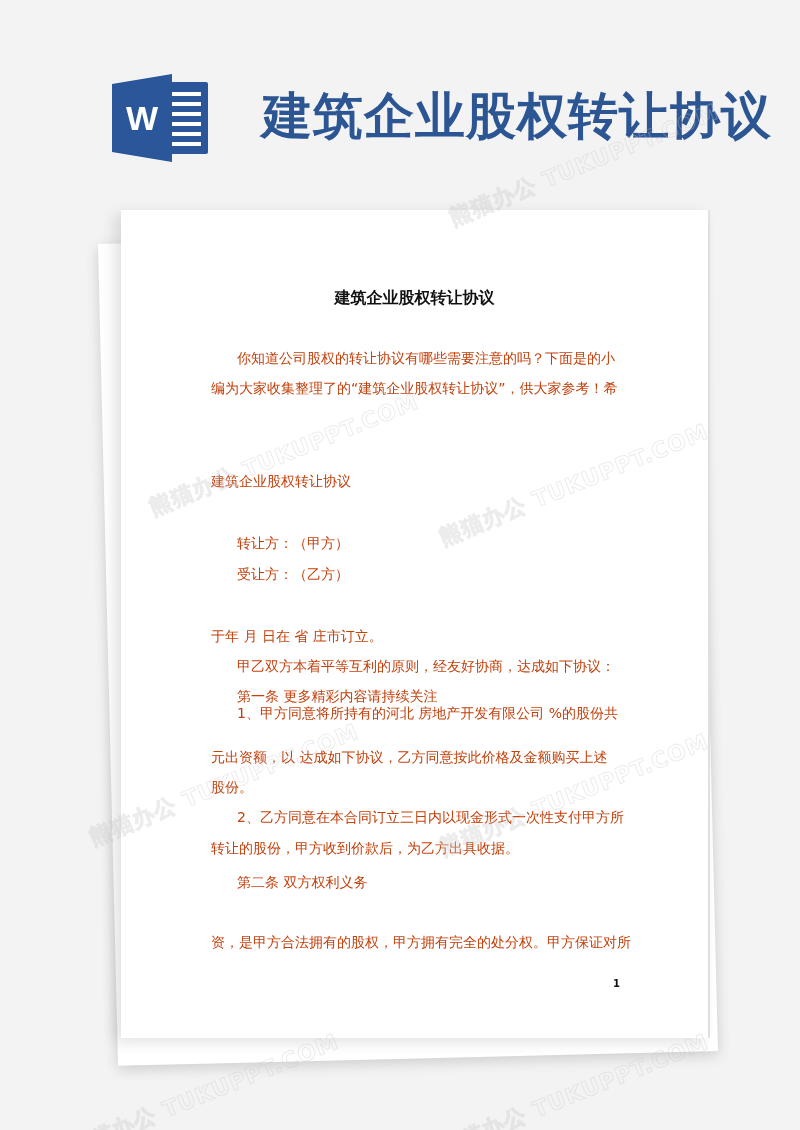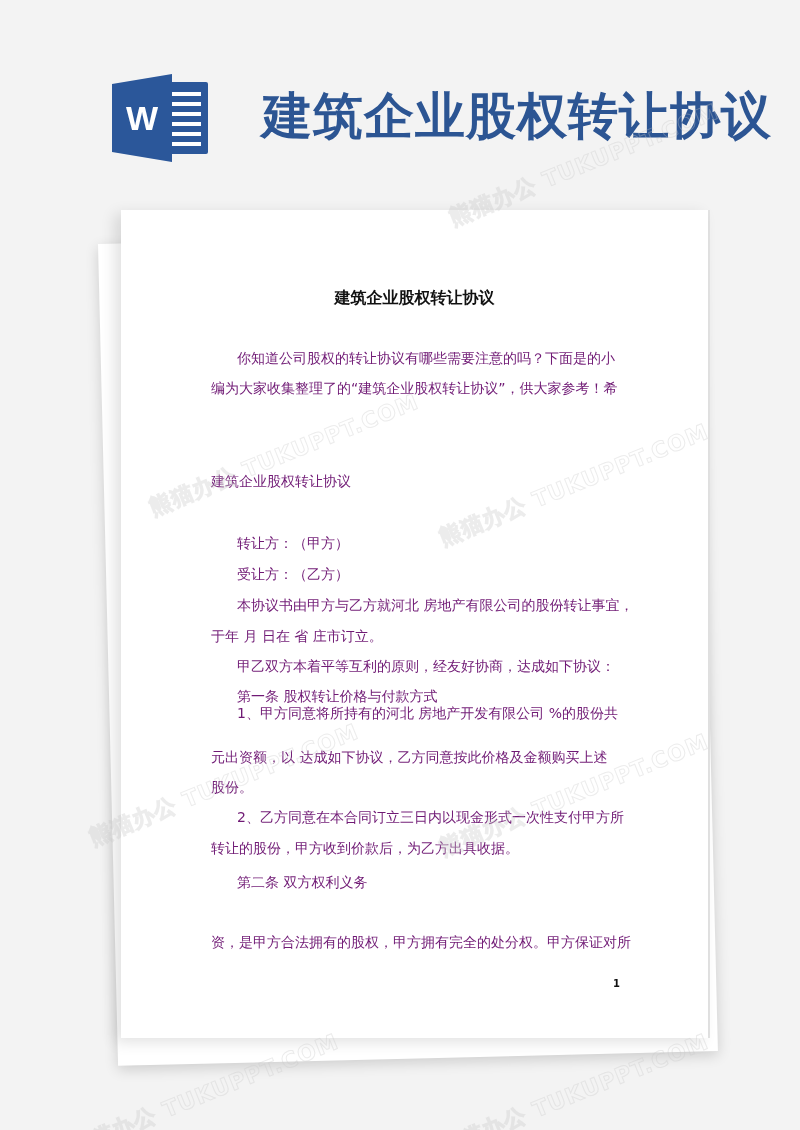--- a/index.html
+++ b/index.html
@@ -25,21 +25,21 @@
   .page {
     position: absolute; left: 121px; top: 210px; width: 587px; height: 828px;
     background: #ffffff;
     box-shadow: -6px 4px 14px rgba(0,0,0,0.12), 2px 0 0 #e4e4e4;
   }
   .doc-title {
     position: absolute; left: 0; top: 78px; width: 587px; text-align: center;
     font-size: 16px; font-weight: bold; color: #111;
   }
   .line {
-    position: absolute; left: 90px; font-size: 14px; color: #701a75;
+    position: absolute; left: 90px; font-size: 14px; color: #c2410c;
     white-space: nowrap; line-height: 20px;
   }
   .indent { left: 116px; }
   .page-num {
     position: absolute; left: 492px; top: 768px;
     font-size: 10px; font-weight: bold; color: #111;
   }
   .watermark {
     position: absolute; font-size: 22px; font-weight: bold; color: rgba(255,255,255,0.0);
     -webkit-text-stroke: 1px rgba(200,200,200,0.35);
@@ -70,24 +70,23 @@
 <div class="page">
   <div class="doc-title">建筑企业股权转让协议</div>
 
   <div class="line indent" style="top:138px">你知道公司股权的转让协议有哪些需要注意的吗？下面是的小</div>
   <div class="line" style="top:168px">编为大家收集整理了的“建筑企业股权转让协议”，供大家参考！希</div>
 
   <div class="line" style="top:261px">建筑企业股权转让协议</div>
 
   <div class="line indent" style="top:323px">转让方：（甲方）</div>
   <div class="line indent" style="top:354px">受让方：（乙方）</div>
-  <div class="line indent" style="top:385px">本协议书由甲方与乙方就河北  房地产有限公司的股份转让事宜，</div>
   <div class="line" style="top:416px">于年  月  日在    省    庄市订立。</div>
   <div class="line indent" style="top:446px">甲乙双方本着平等互利的原则，经友好协商，达成如下协议：</div>
-  <div class="line indent" style="top:476px">第一条  股权转让价格与付款方式</div>
+  <div class="line indent" style="top:476px">第一条  更多精彩内容请持续关注</div>
   <div class="line indent" style="top:493px">1、甲方同意将所持有的河北  房地产开发有限公司  %的股份共</div>
   <div class="line" style="top:537px">元出资额，以  达成如下协议，乙方同意按此价格及金额购买上述</div>
   <div class="line" style="top:567px">股份。</div>
   <div class="line indent" style="top:597px">2、乙方同意在本合同订立三日内以现金形式一次性支付甲方所</div>
   <div class="line" style="top:628px">转让的股份，甲方收到价款后，为乙方出具收据。</div>
   <div class="line indent" style="top:662px">第二条  双方权利义务</div>
   <div class="line" style="top:722px">资，是甲方合法拥有的股权，甲方拥有完全的处分权。甲方保证对所</div>
 
   <div class="page-num">1</div>
 </div>

